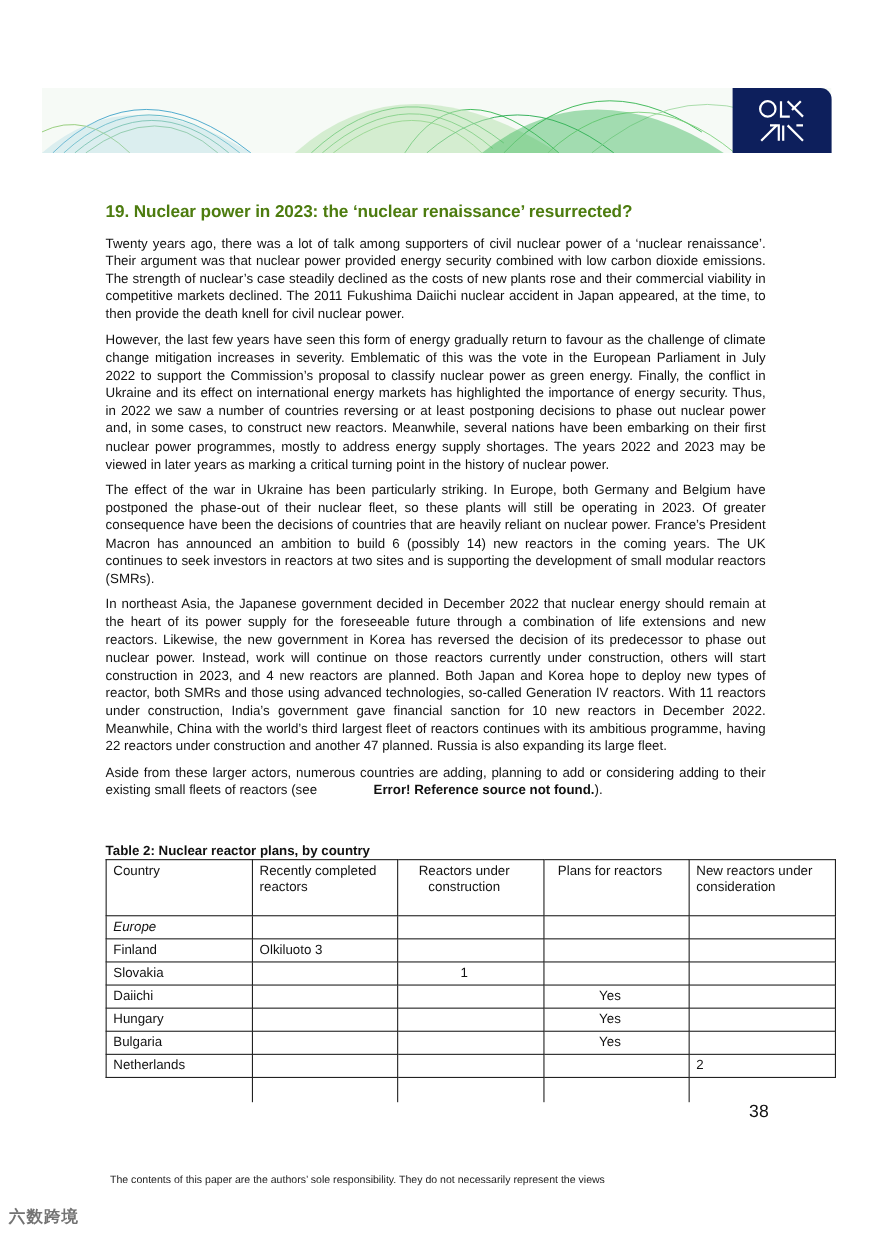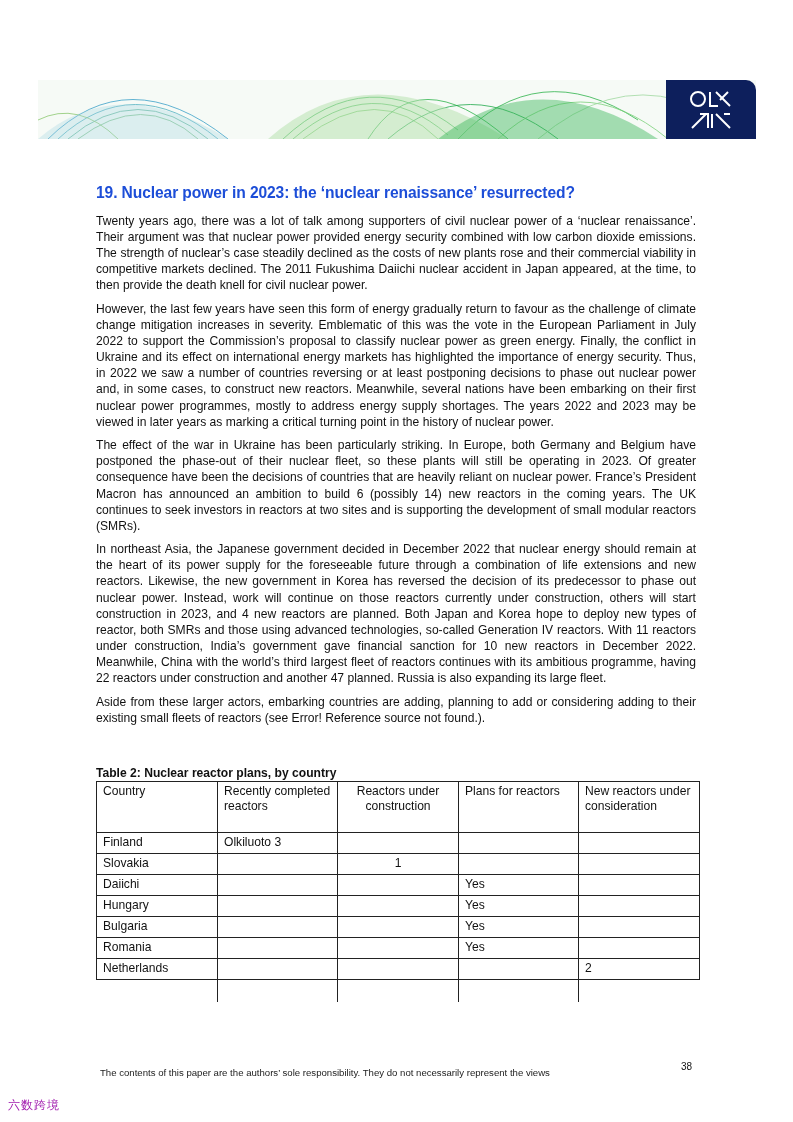--- a/index.html
+++ b/index.html
@@ -2,36 +2,36 @@
 <html><head>
 <meta charset="utf-8">
 <style>
   html, body { margin: 0; padding: 0; background: #ffffff; }
   body { width: 793px; height: 1122px; position: relative; overflow: hidden;
          font-family: "Liberation Sans", sans-serif; color: #111; }
   .banner { position: absolute; left: 38px; top: 80px; width: 718px; height: 59px; overflow: hidden; }
   .banner svg { display: block; }
   .logo { position: absolute; left: 666px; top: 80px; width: 90px; height: 59px; background: #0d1f5c;
           border-top-right-radius: 10px; display: flex; align-items: center; justify-content: center; }
-  .title { position: absolute; left: 96px; top: 184px; font-size: 15.6px; font-weight: bold; color: #1d4ed8; letter-spacing: -0.1px; }
+  .title { position: absolute; left: 96px; top: 184px; font-size: 15.6px; font-weight: bold; color: #4d7c0f; letter-spacing: -0.1px; }
   .body { position: absolute; left: 96px; top: 213px; width: 600px; font-size: 12.1px; line-height: 16.1px; }
   .body p { margin: 0 0 7.5px 0; text-align: justify; }
-  .body b { font-weight: normal; }
+  .body b { font-weight: bold; margin-left: 48px; }
   .table-caption { position: absolute; left: 96px; top: 766px; font-size: 12.1px; font-weight: bold; }
   table { position: absolute; left: 96px; top: 781px; border-collapse: collapse; font-size: 12.1px; }
-  td { border: 1.5px solid #222; padding: 2px 6px 3px 6px; vertical-align: top; line-height: 15px; height: 15px; }
-  td.c0 { width: 108px; } td.c1 { width: 107px; } td.c2 { width: 108px; text-align: center; } td.c3 { width: 107px; } td.c4 { width: 108px; }
+  td { border: 1.5px solid #222; padding: 2px 18px 3px 6px; vertical-align: top; line-height: 15px; height: 15px; }
+  td.c0 { width: 108px; } td.c1 { width: 107px; } td.c2 { width: 108px; text-align: center; } td.c3 { width: 107px; text-align: center; } td.c4 { width: 108px; }
   tr.head td { height: 45px; }
   tr.stub td { border-bottom: none; height: 17px; }
   tr.stub td.c0, tr.stub td.c4 { border-left: none; border-right: none; }
   tr.stub td.c0 { border-left: 1.5px solid #fff; }
   em { font-style: italic; }
-  .page-num { position: absolute; left: 681px; top: 1061px; font-size: 10px; }
+  .page-num { position: absolute; left: 681px; top: 1002px; font-size: 16px; }
   .footer { position: absolute; left: 100px; top: 1067px; width: 530px; font-size: 9.6px; line-height: 12px; color: #222; }
-  .watermark { position: absolute; left: 8px; top: 1097px; font-size: 12px; color: #a21caf; font-weight: normal; letter-spacing: 1px; }
+  .watermark { position: absolute; left: 8px; top: 1097px; font-size: 15px; color: #737373; font-weight: bold; letter-spacing: 1px; }
 </style>
 </head>
 <body>
 
 <div class="banner">
   <svg width="718" height="59" viewBox="0 0 718 59">
     <rect x="0" y="0" width="718" height="59" fill="#f6faf6"></rect>
     <g fill="none" stroke-width="0.8">
       <path d="M10 59 Q 90 -20 190 59" stroke="#3aa0c8"></path>
       <path d="M20 59 Q 95 -10 180 59" stroke="#4fb0c0"></path>
@@ -68,33 +68,40 @@
   </svg>
 </div>
 
 <div class="title">19. Nuclear power in 2023: the ‘nuclear renaissance’ resurrected?</div>
 
 <div class="body">
   <p>Twenty years ago, there was a lot of talk among supporters of civil nuclear power of a ‘nuclear renaissance’. Their argument was that nuclear power provided energy security combined with low carbon dioxide emissions. The strength of nuclear’s case steadily declined as the costs of new plants rose and their commercial viability in competitive markets declined. The 2011 Fukushima Daiichi nuclear accident in Japan appeared, at the time, to then provide the death knell for civil nuclear power.</p>
   <p>However, the last few years have seen this form of energy gradually return to favour as the challenge of climate change mitigation increases in severity. Emblematic of this was the vote in the European Parliament in July 2022 to support the Commission’s proposal to classify nuclear power as green energy. Finally, the conflict in Ukraine and its effect on international energy markets has highlighted the importance of energy security. Thus, in 2022 we saw a number of countries reversing or at least postponing decisions to phase out nuclear power and, in some cases, to construct new reactors. Meanwhile, several nations have been embarking on their first nuclear power programmes, mostly to address energy supply shortages. The years 2022 and 2023 may be viewed in later years as marking a critical turning point in the history of nuclear power.</p>
   <p>The effect of the war in Ukraine has been particularly striking. In Europe, both Germany and Belgium have postponed the phase-out of their nuclear fleet, so these plants will still be operating in 2023. Of greater consequence have been the decisions of countries that are heavily reliant on nuclear power. France’s President Macron has announced an ambition to build 6 (possibly 14) new reactors in the coming years. The UK continues to seek investors in reactors at two sites and is supporting the development of small modular reactors (SMRs).</p>
   <p>In northeast Asia, the Japanese government decided in December 2022 that nuclear energy should remain at the heart of its power supply for the foreseeable future through a combination of life extensions and new reactors. Likewise, the new government in Korea has reversed the decision of its predecessor to phase out nuclear power. Instead, work will continue on those reactors currently under construction, others will start construction in 2023, and 4 new reactors are planned. Both Japan and Korea hope to deploy new types of reactor, both SMRs and those using advanced technologies, so-called Generation IV reactors. With 11 reactors under construction, India’s government gave financial sanction for 10 new reactors in December 2022. Meanwhile, China with the world’s third largest fleet of reactors continues with its ambitious programme, having 22 reactors under construction and another 47 planned. Russia is also expanding its large fleet.</p>
-  <p><span>Aside from these larger actors, embarking countries are adding, planning to add or considering adding to their existing small fleets of reactors (see </span><b>Error! Reference source not found.</b><span>).</span></p>
+  <p><span>Aside from these larger actors, numerous countries are adding, planning to add or considering adding to their existing small fleets of reactors (see </span><b>Error! Reference source not found.</b><span>).</span></p>
 </div>
 
 <div class="table-caption">Table 2: Nuclear reactor plans, by country</div>
 
 <table>
   <tbody>
       <tr class="head">
     <td class="c0">Country</td>
     <td class="c1">Recently completed reactors</td>
     <td class="c2">Reactors under construction</td>
     <td class="c3">Plans for reactors</td>
     <td class="c4">New reactors under consideration</td>
+  </tr>
+  <tr>
+    <td class="c0"><em>Europe</em></td>
+    <td class="c1"></td>
+    <td class="c2"></td>
+    <td class="c3"></td>
+    <td class="c4"></td>
   </tr>
   <tr>
     <td class="c0">Finland</td>
     <td class="c1">Olkiluoto 3</td>
     <td class="c2"></td>
     <td class="c3"></td>
     <td class="c4"></td>
   </tr>
   <tr>
     <td class="c0">Slovakia</td>
@@ -118,27 +125,20 @@
     <td class="c4"></td>
   </tr>
   <tr>
     <td class="c0">Bulgaria</td>
     <td class="c1"></td>
     <td class="c2"></td>
     <td class="c3">Yes</td>
     <td class="c4"></td>
   </tr>
   <tr>
-    <td class="c0">Romania</td>
-    <td class="c1"></td>
-    <td class="c2"></td>
-    <td class="c3">Yes</td>
-    <td class="c4"></td>
-  </tr>
-  <tr>
     <td class="c0">Netherlands</td>
     <td class="c1"></td>
     <td class="c2"></td>
     <td class="c3"></td>
     <td class="c4">2</td>
   </tr>
   <tr class="stub">
     <td class="c0"></td>
     <td class="c1"></td>
     <td class="c2"></td>

